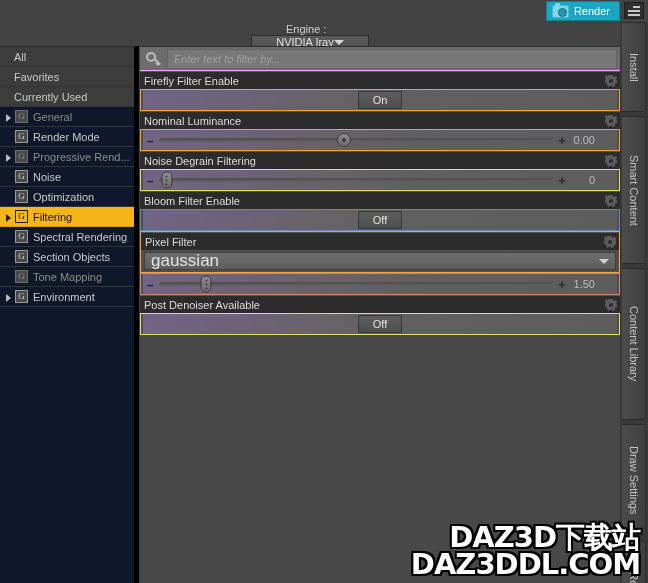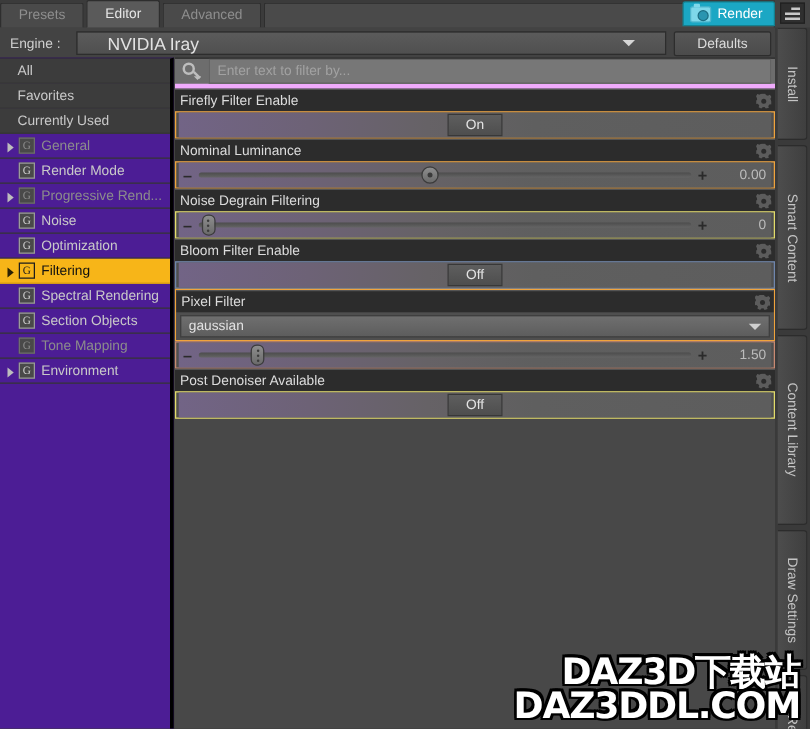--- a/index.html
+++ b/index.html
@@ -57,43 +57,43 @@
     padding: 2px 3px;
   }
   .burger i { display:block; height:2px; background:#c9c9c9; }
   .burger i:nth-child(1) { width: 60%; margin-left: 40%; }
   .burger i:nth-child(2) { width: 100%; }
   .burger i:nth-child(3) { width: 100%; }
 
   
   .enginerow {
     position: absolute; top: 23px; left: 0; width: 620px; height: 23px;
-    background: #434343; display: flex; align-items: center; padding: 0 3px;
+    background: #434343; display: flex; align-items: center; padding: 0 3px; flex-direction: column;
   }
   .engine-label { width: 58px; padding-left: 5px; color: #cfcfcf; font-size: 11px; }
   .engine-select {
     flex: 1; height: 19px;
     background: linear-gradient(#5b5b5b, #505050);
     border: 1px solid #2d2d2d;
     display: flex; align-items: center; justify-content: space-between;
-    padding: 0 24px; color: #e2e2e2; font-size: 14px;
+    padding: 0 24px; color: #e2e2e2; font-size: 11px;
   }
   .caret { width:0;height:0;border-left:5px solid transparent;border-right:5px solid transparent;border-top:5px solid #d6d6d6; }
   .defaults-btn {
     width: 78px; height: 20px; margin-left: 6px;
     background: linear-gradient(#575757, #4b4b4b);
     border: 1px solid #2d2d2d; border-radius: 2px;
     display:flex;align-items:center;justify-content:center;
     color:#dcdcdc;font-size:11px;
   }
 
   
   .tree {
     position: absolute; top: 46px; left: 0; width: 139px; bottom: 0;
-    background: #4c1d95; border-right: 3px solid #000000;
+    background: #0f172a; border-right: 5px solid #000000;
     border-top: 1px solid #2b2b2b;
   }
   .tree-item {
     height: 20px; display: flex; align-items: center;
     padding-left: 4px; font-size: 11px; color: #c9c9c9;
     border-bottom: 1px solid #343434;
     white-space: nowrap; overflow: hidden;
   }
   .tree-item.plain { padding-left: 14px; background: #3c3c3c; }
   .tree-item.selected { background: #f7b518; color: #111; border-bottom: 1px solid #d79c10; }
@@ -115,23 +115,24 @@
   .tree-item.selected .gbox { border-color:#1d1d1d; background:#f7b518; color:#1d1d1d; }
   .tree-item.dim .gbox { border-color:#6e6e6e; color:#8c8c8c; }
 
   
   .main {
     position: absolute; top: 46px; left: 140px; right: 28px; bottom: 0;
     background: #484848; border-top: 1px solid #2b2b2b;
     overflow: hidden;
   }
   .filterbar {
-    height: 24px; display: flex; align-items: center;
-    background: #6d6d6d; border-bottom: 4px solid #f0abfc;
+    height: 24px; display: flex; 
+    background: #6d6d6d; border-bottom: 1px solid #f0abfc;
     padding: 2px 3px;
+    font-style: italic;
   }
   .mag {
     width: 22px; height: 20px; flex:none; position: relative; margin-right: 2px;
   }
   .mag .ring {
     position:absolute; left:3px; top:3px; width:10px;height:10px;
     border:2px solid #bdbdbd; border-radius:50%;
   }
   .mag .stick {
     position:absolute; left:11px; top:12px; width:7px;height:2px;
@@ -203,31 +204,31 @@
     border: 1px solid #3c3c3c; border-radius: 5px; z-index: 3;
   }
   .knob:after {
     content:""; position:absolute; left:50%; top:50%; transform:translate(-50%,-50%);
     width:2px;height:2px;background:#3b3b3b;border-radius:50%;
     box-shadow: 0 -4px 0 #3b3b3b, 0 4px 0 #3b3b3b;
   }
   .knob.round { width:14px;height:14px;border-radius:50%; }
   .knob.round:after { box-shadow:none; width:4px;height:4px;background:#3a3a3a; }
   .num {
-    width: 48px; text-align: right; padding-right: 4px;
+    width: 48px; text-align: right; padding-right: 22px;
     color: #bcbcbc; font-size: 11px; z-index: 3;
   }
 
   
   .combo {
     position:absolute; left:3px; right:3px; top:2px; bottom:2px;
     background: linear-gradient(#6f6f6f, #5d5d5d);
     border: 1px solid #3f3f3f;
     display:flex; align-items:center; justify-content:space-between;
-    padding: 0 6px; color:#e2e2e2; font-size:11px;
+    padding: 0 6px; color:#e2e2e2; font-size:17px;
   }
   .combo .caret { border-top-color:#cfcfcf; }
 
   
   .outline-orange { outline: 1px solid #f0a33c; outline-offset: -1px; }
   .outline-yellow { outline: 1px solid #e3dc6a; outline-offset: -1px; }
   .outline-blue   { outline: 1px solid #6f86ad; outline-offset: -1px; }
   .outline-salmon { outline: 1px solid #c98a72; outline-offset: -1px; }
   .sel-box { border: 1px solid #f0a33c; }
 
@@ -258,26 +259,20 @@
       0 -2px 0 #000, 0 2px 0 #000, -2px 0 0 #000, 2px 0 0 #000;
   }
   .wm1 { font-size: 29px; letter-spacing: -1px; }
   .wm2 { font-size: 29px; letter-spacing: -1px; }
 </style>
 </head>
 <body>
 
 <div class="app">
 
-  <div class="tabbar">
-    <div class="tab">Presets</div>
-    <div class="tab active">Editor</div>
-    <div class="tab">Advanced</div>
-    <div class="tab filler"></div>
-  </div>
 
   <div class="render-btn">
     <span class="cam-icon"></span>
     <span>Render</span>
   </div>
 
   <div class="burger">
     <i></i>
       <i></i>
       <i></i>

